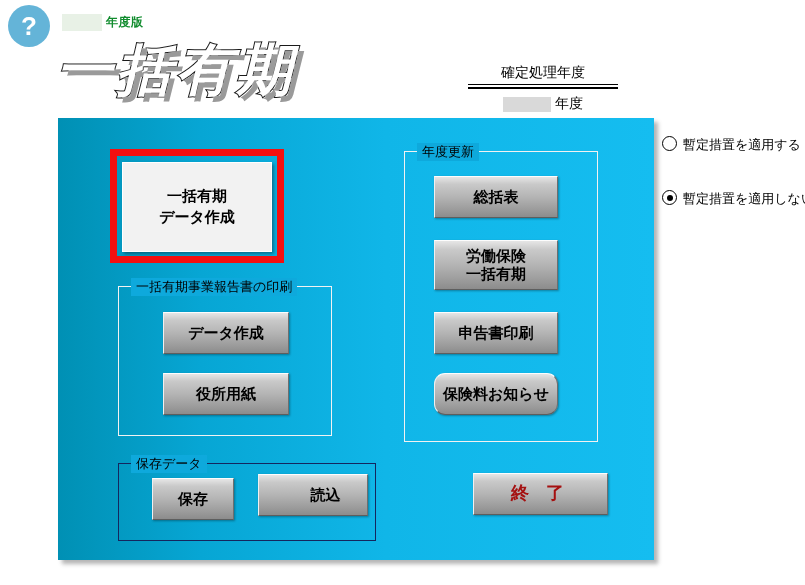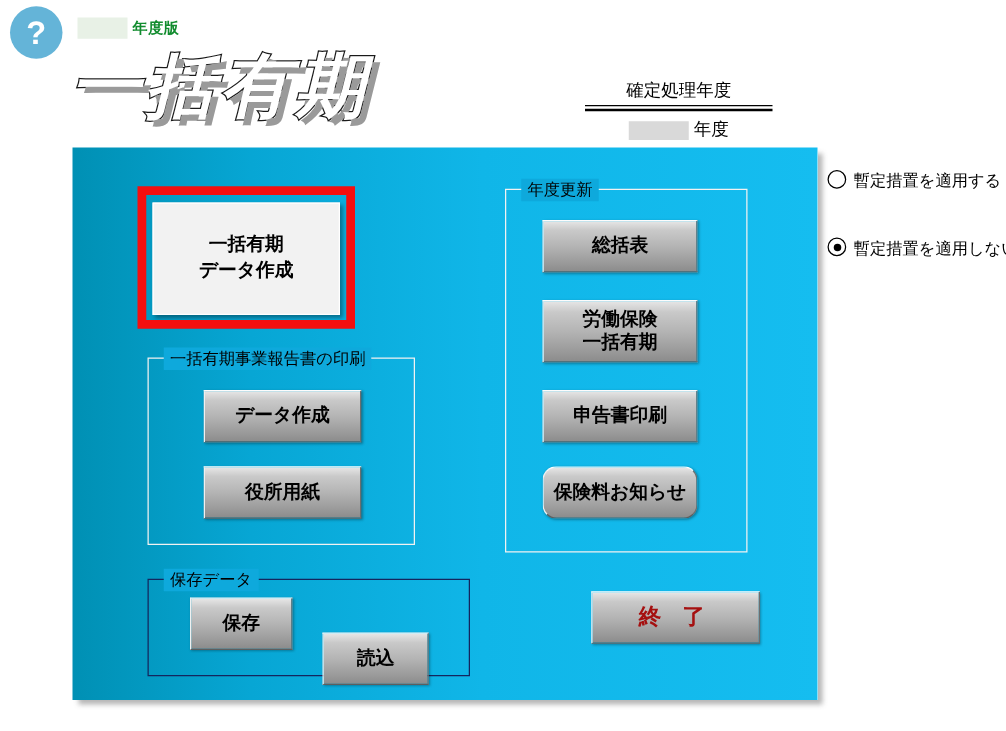--- a/index.html
+++ b/index.html
@@ -303,21 +303,21 @@
 <div class="btn" style="left:434px; top:312px; width:122px; height:40px;">
   <span>申告書印刷</span>
 </div>
 <div class="btn" style="left:434px; top:373px; width:122px; height:40px;border-radius:11px;">
   <span>保険料お知らせ</span>
 </div>
 
 <div class="btn" style="left:152px; top:478px; width:80px; height:40px;">
   <span>保存</span>
 </div>
-<div class="btn" style="left:258px; top:506px; width:83px; height:40px;">
+<div class="btn" style="left:258px; top:474px; width:83px; height:40px;padding-left:25px;">
   <span>読込</span>
 </div>
 
 <div class="btn btn-exit" style="left:473px; top:473px; width:133px; height:40px;">
   <span>終 了</span>
 </div>
 
 <div class="radio-list">
   <div class="radio-row">
     <div class="radio-mark"></div>

